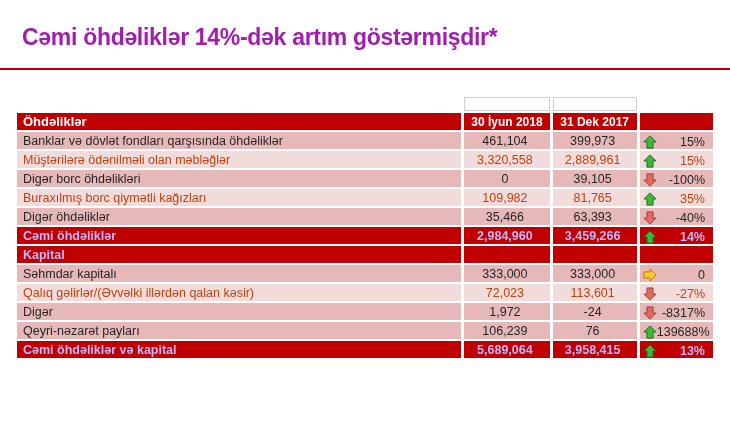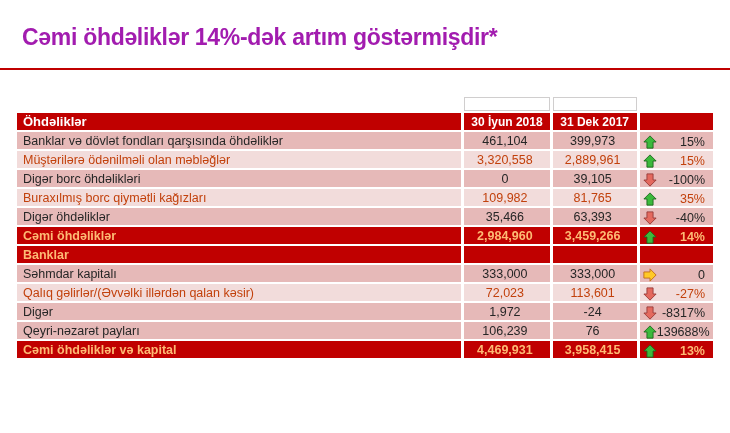--- a/index.html
+++ b/index.html
@@ -56,21 +56,21 @@
   tr.ghost td { height: 12px; background: #ffffff; }
   tr.ghost td.ghost-box { border: 1px solid #d0cece; }
   
   .fin-table thead th { background: #C00000; color: #ffffff; font-weight: bold; }
   th.label-head { text-align: left; padding-left: 6px; font-size: 13px; }
   th.date-head  { text-align: center; font-size: 12px; margin-top: 26px; }
   
   tr.row-dark  td { background: #E6B9B8; color: #262626; }
   tr.row-light td { background: #F2DCDB; color: #c2410c; }
   tr.row-total td, tr.row-section td {
-    background: #C00000; color: #fdba74; font-weight: bold;
+    background: #C00000; color: #c4b5fd; font-weight: bold;
   }
   td.label-cell { text-align: left; padding-left: 6px; }
   td.num-cell   { text-align: center; padding-right: 4px; }
   td.change-cell { padding: 0; }
   .change-wrap {
     display: flex;
     align-items: flex-end;
     justify-content: space-between;
     padding: 0 8px 0 3px;
     height: 100%;
@@ -194,21 +194,21 @@
         <span class="arrow-box">
                 <svg viewBox="0 0 16 16" class="arrow-svg">
                   <polygon points="8,1 15,8 11.5,8 11.5,15 4.5,15 4.5,8 1,8" fill="#3CB93C" stroke="#1C641C" stroke-width="1" stroke-linejoin="round"></polygon>
                 </svg>
               </span>
         <span class="pct">14%</span>
       </div>
     </td>
   </tr>
         <tr class="row-section">
-    <td class="label-cell">Banklar</td>
+    <td class="label-cell">Kapital</td>
     <td class="num-cell"></td>
     <td class="num-cell"></td>
     <td class="change-cell">
       <div class="change-wrap">
         <span class="arrow-box"></span>
         <span class="pct"></span>
       </div>
     </td>
   </tr>
         <tr class="row-dark">
@@ -266,21 +266,21 @@
                 <svg viewBox="0 0 16 16" class="arrow-svg">
                   <polygon points="8,1 15,8 11.5,8 11.5,15 4.5,15 4.5,8 1,8" fill="#3CB93C" stroke="#1C641C" stroke-width="1" stroke-linejoin="round"></polygon>
                 </svg>
               </span>
         <span class="pct">139688%</span>
       </div>
     </td>
   </tr>
         <tr class="row-total">
     <td class="label-cell">Cəmi öhdəliklər və kapital</td>
-    <td class="num-cell">4,469,931</td>
+    <td class="num-cell">5,689,064</td>
     <td class="num-cell">3,958,415</td>
     <td class="change-cell">
       <div class="change-wrap">
         <span class="arrow-box">
                 <svg viewBox="0 0 16 16" class="arrow-svg">
                   <polygon points="8,1 15,8 11.5,8 11.5,15 4.5,15 4.5,8 1,8" fill="#3CB93C" stroke="#1C641C" stroke-width="1" stroke-linejoin="round"></polygon>
                 </svg>
               </span>
         <span class="pct">13%</span>
       </div>

